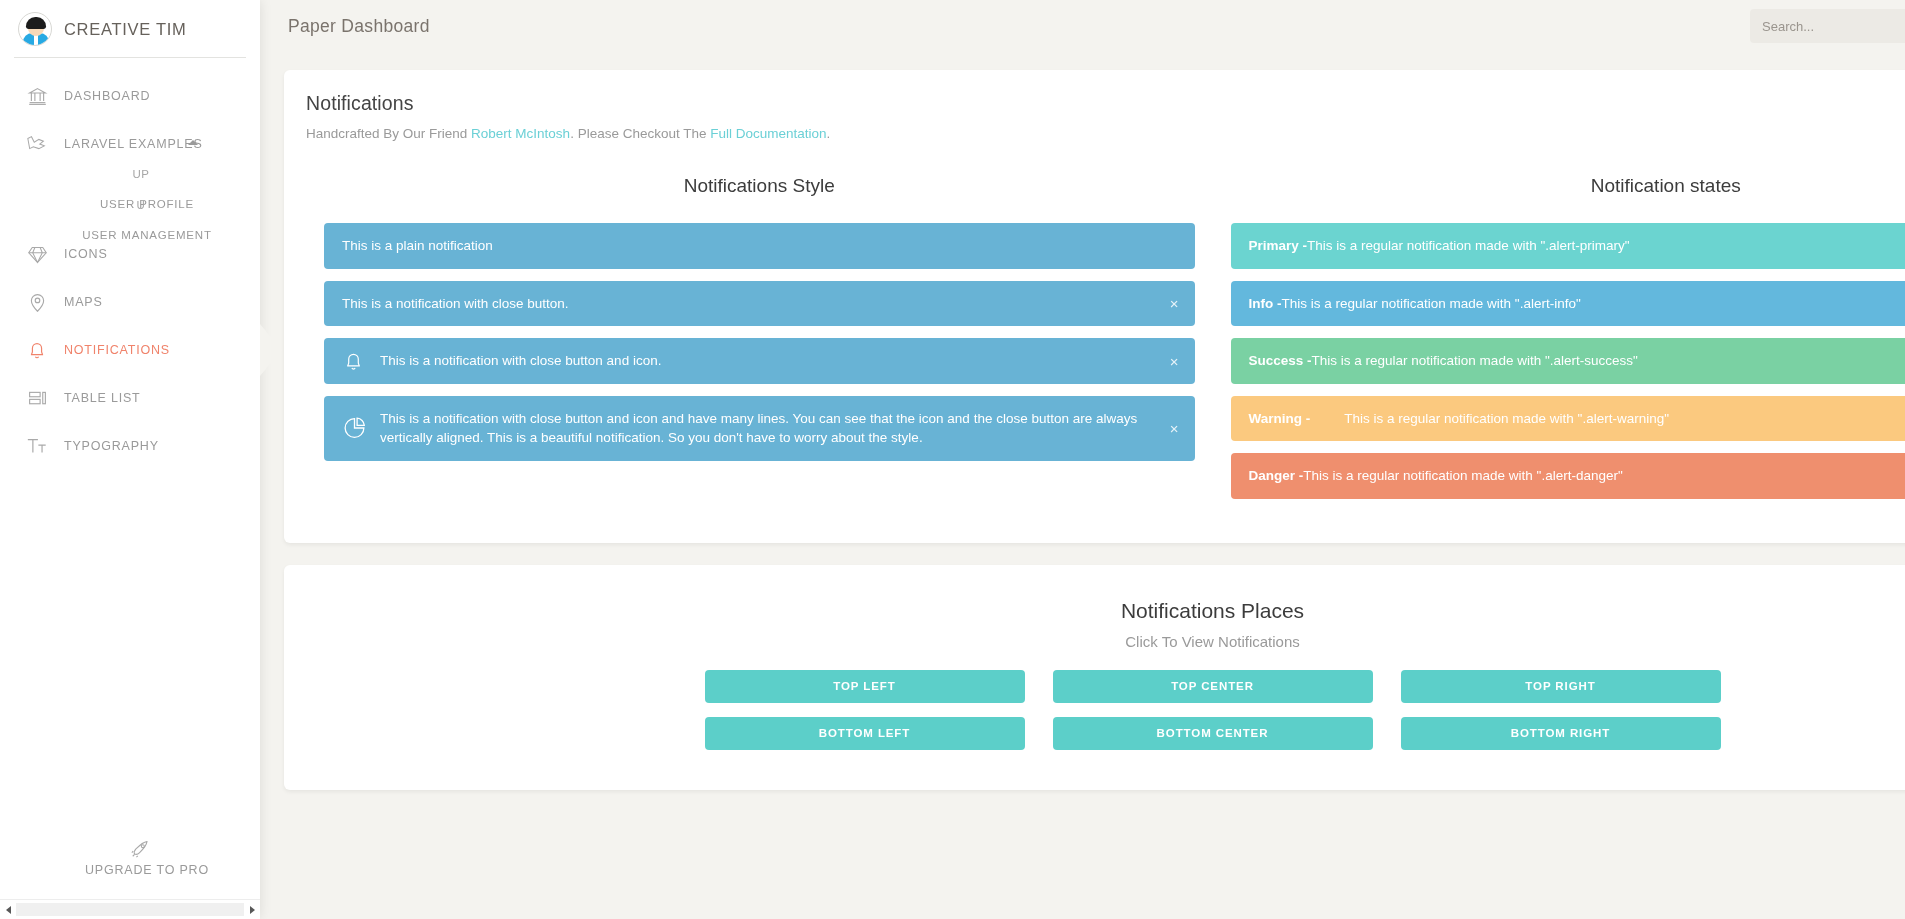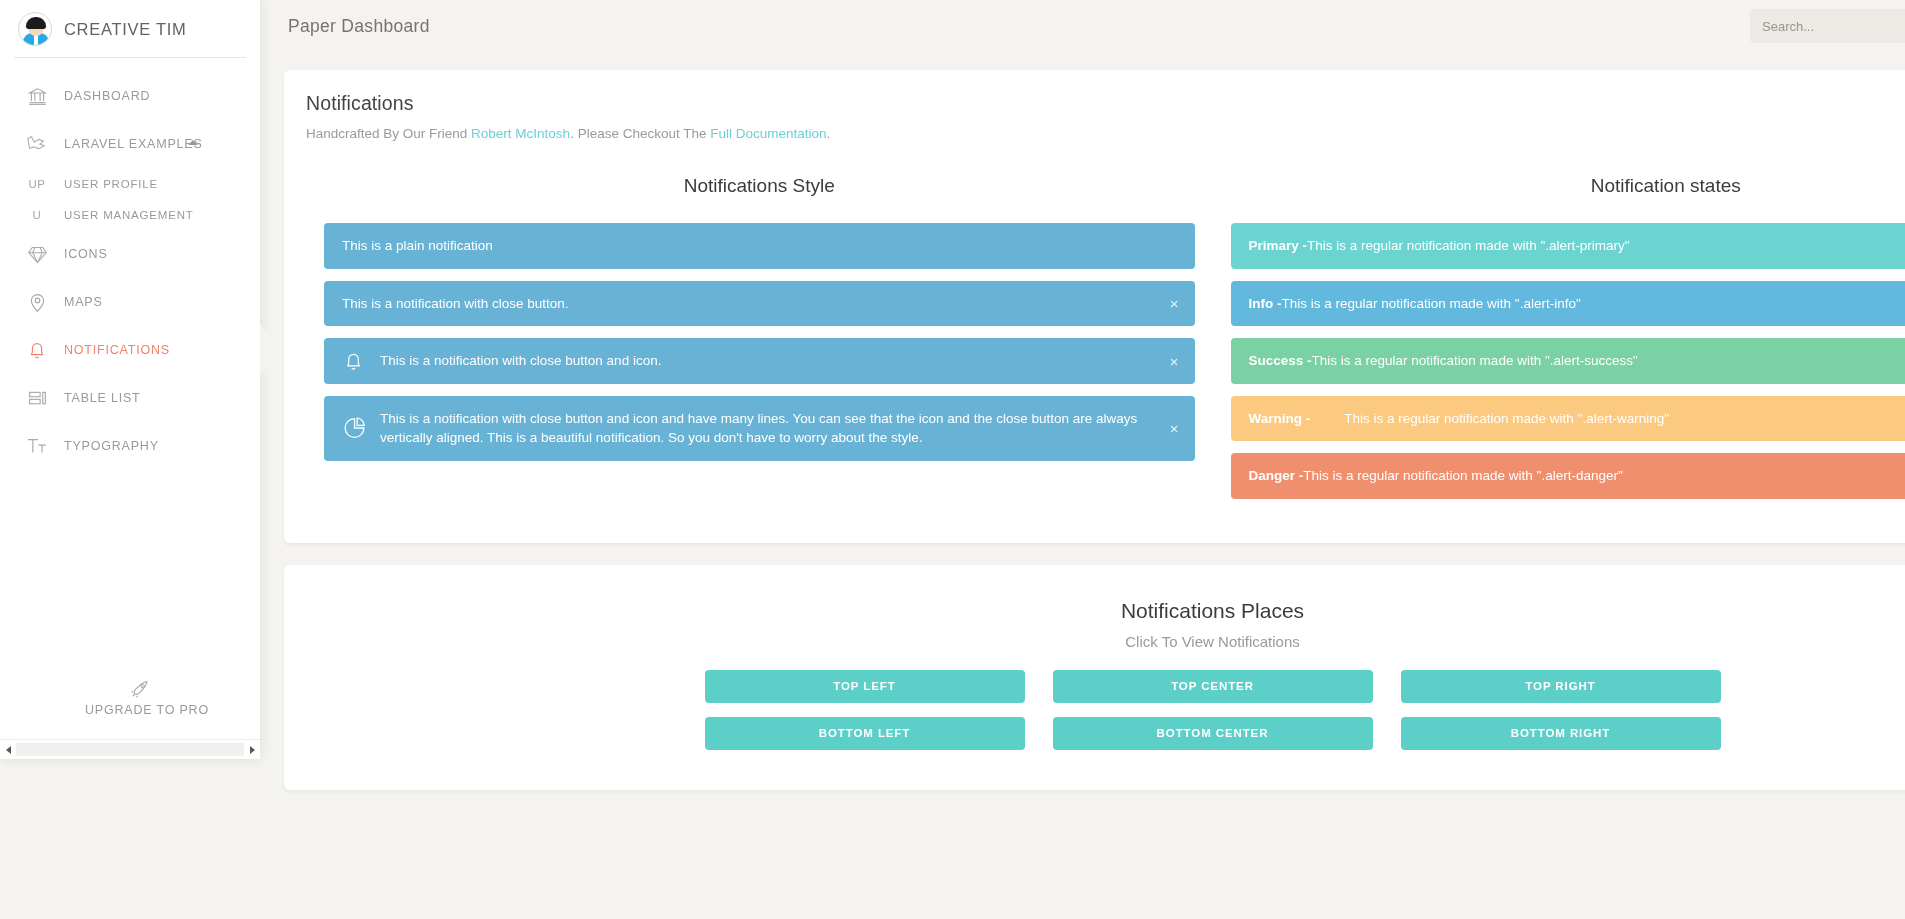--- a/index.html
+++ b/index.html
@@ -7,21 +7,21 @@
     width: 1905px; height: 919px;
     overflow: hidden;
     background: #f4f3ef;
     font-family: "Liberation Sans", sans-serif;
     -webkit-font-smoothing: antialiased;
   }
 
   
   #sidebar {
     position: absolute; left: 0; top: 0;
-    width: 260px; height: 759px;
+    width: 260px; height: 919px;
     background: #ffffff;
     box-shadow: 0 0 12px rgba(0,0,0,0.10);
     z-index: 20;
   }
   #sidebar-logo {
     height: 58px;
     display: flex; align-items: center;
     padding-left: 18px;
     position: relative;
   }
@@ -93,21 +93,21 @@
     border-bottom: 26px solid transparent;
     border-left: 22px solid #f4f3ef;
   }
   .caret-up {
     position: absolute; right: 62px; top: 20px;
     width: 0; height: 0;
     border-left: 5px solid transparent;
     border-right: 5px solid transparent;
     border-bottom: 5px solid #9a9a9a;
   }
-  .sub-item { height: 31px; padding-left: 22px; }
+  .sub-item { height: 31px; padding-left: 22px; flex-direction: column; }
   .sub-item .nav-abbr {
     width: 30px; flex: 0 0 30px; text-align: center;
     font-size: 11.5px; color: #a7a7a7; letter-spacing: .6px;
   }
   .sub-item .nav-label { font-size: 11.5px; }
 
   #upgrade-item { position: absolute; left: 0; bottom: 38px; width: 100%; flex-direction: column; }
 
   
   #sidebar-scrollbar {

